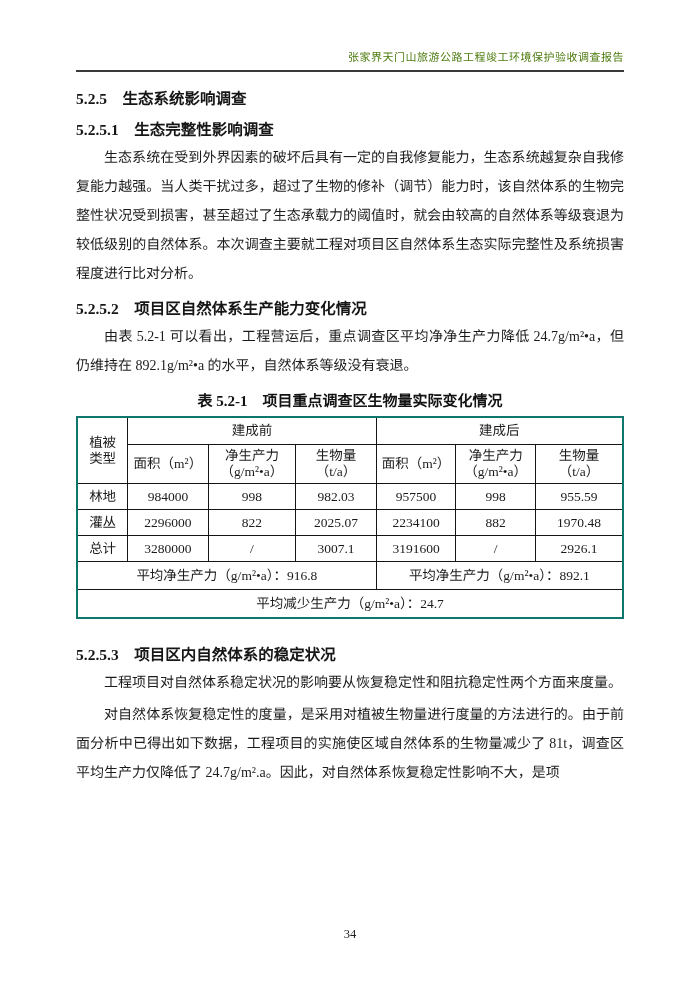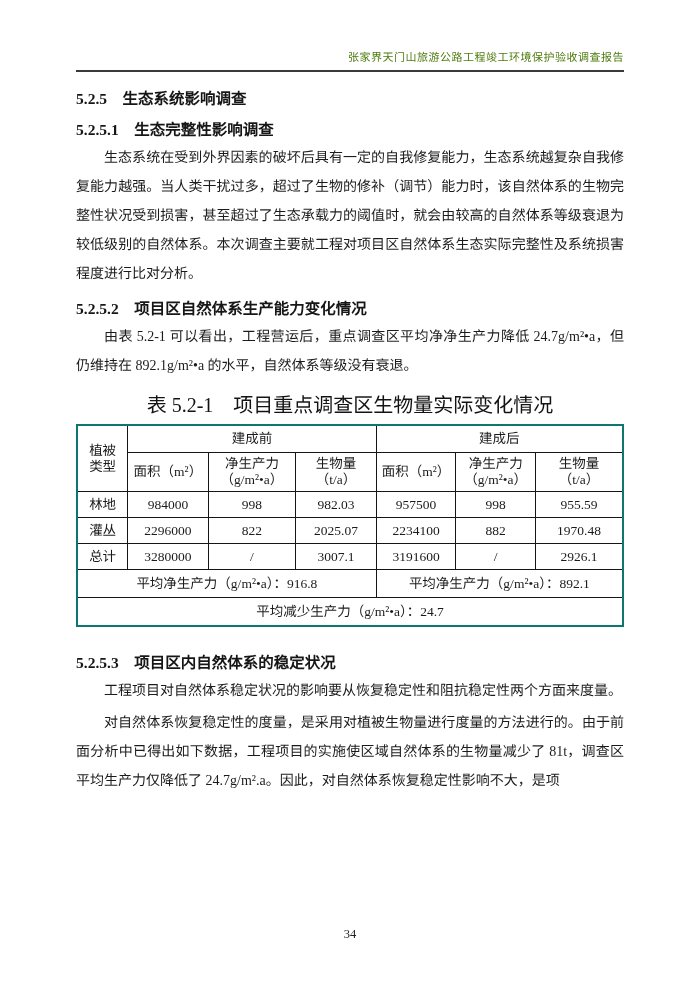--- a/index.html
+++ b/index.html
@@ -43,22 +43,22 @@
   p.body {
     margin: 3px 0 0 0;
     font-size: 14px;
     line-height: 29px;
     text-align: justify;
     text-indent: 2em;
     color: #1b1b1b;
   }
   .table-title {
     text-align: center;
-    font-weight: 400;
-    font-size: 20px;
+    font-weight: 700;
+    font-size: 15px;
     margin: 9px 0 6px 0;
     color: #131313;
   }
   table.data {
     width: 100%;
     border-collapse: collapse;
     border: 2px solid #0f766e;
     table-layout: fixed;
   }
   table.data td {

